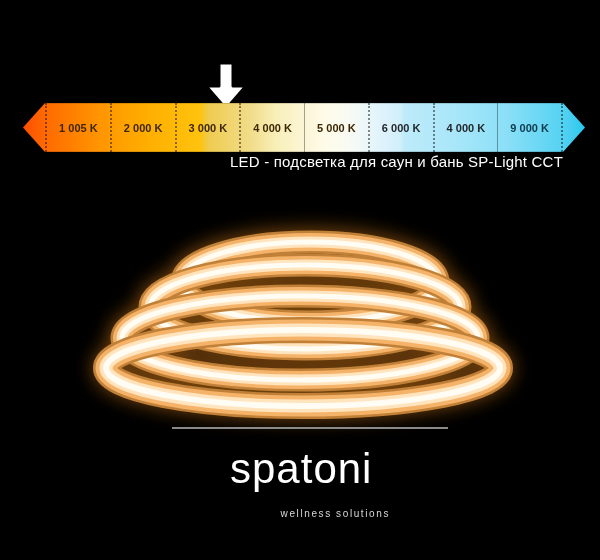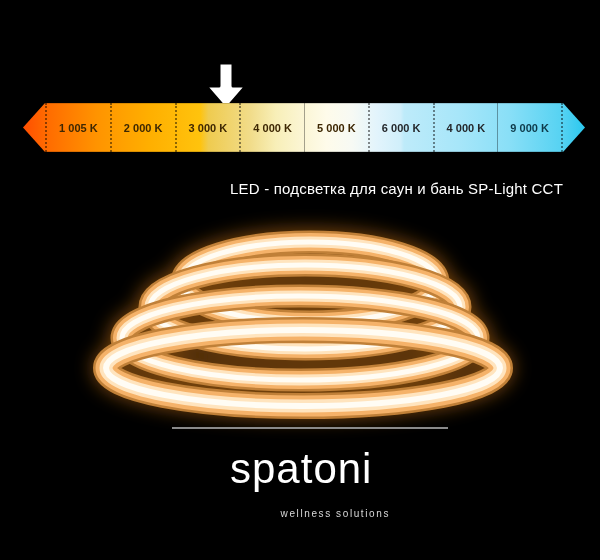--- a/index.html
+++ b/index.html
@@ -25,21 +25,21 @@
   .seg{flex:1;display:flex;align-items:center;justify-content:center;
        border-right:2px dotted rgba(0,0,0,.45);}
   .seg span{font-size:11px;font-weight:700;white-space:nowrap;}
   .seg:nth-child(2) span,.seg:nth-child(3) span,.seg:nth-child(4) span,
   .seg:nth-child(5) span,.seg:nth-child(6) span{color:#3d2703;}
   .seg:nth-child(7) span,.seg:nth-child(8) span{color:#24272b;text-align:right;}
   .seg:nth-child(9) span,.seg:nth-child(10) span,.seg:nth-child(11) span{color:#0d3949;}
   .seg:nth-child(5),.seg:nth-child(8){border-right:1px solid rgba(0,0,0,.35);}
 
   
-  .caption{position:absolute;right:37px;top:180px;color:#fff;font-size:15px;
+  .caption{position:absolute;right:37px;top:153px;color:#fff;font-size:15px;
            letter-spacing:.2px;white-space:nowrap;}
 
   
   .coil{position:absolute;left:0;top:0;width:600px;height:560px;pointer-events:none;}
 
   
   .divider{position:absolute;left:172px;top:427px;width:276px;height:2px;background:#8a8a8a;}
   .brand-logo{position:absolute;left:230px;top:447px;color:#fff;font-size:42px;
               line-height:44px;letter-spacing:1px;white-space:nowrap;}
   .brand-tagline{position:absolute;right:210px;top:491px;color:#d8d8d8;font-size:10px;

